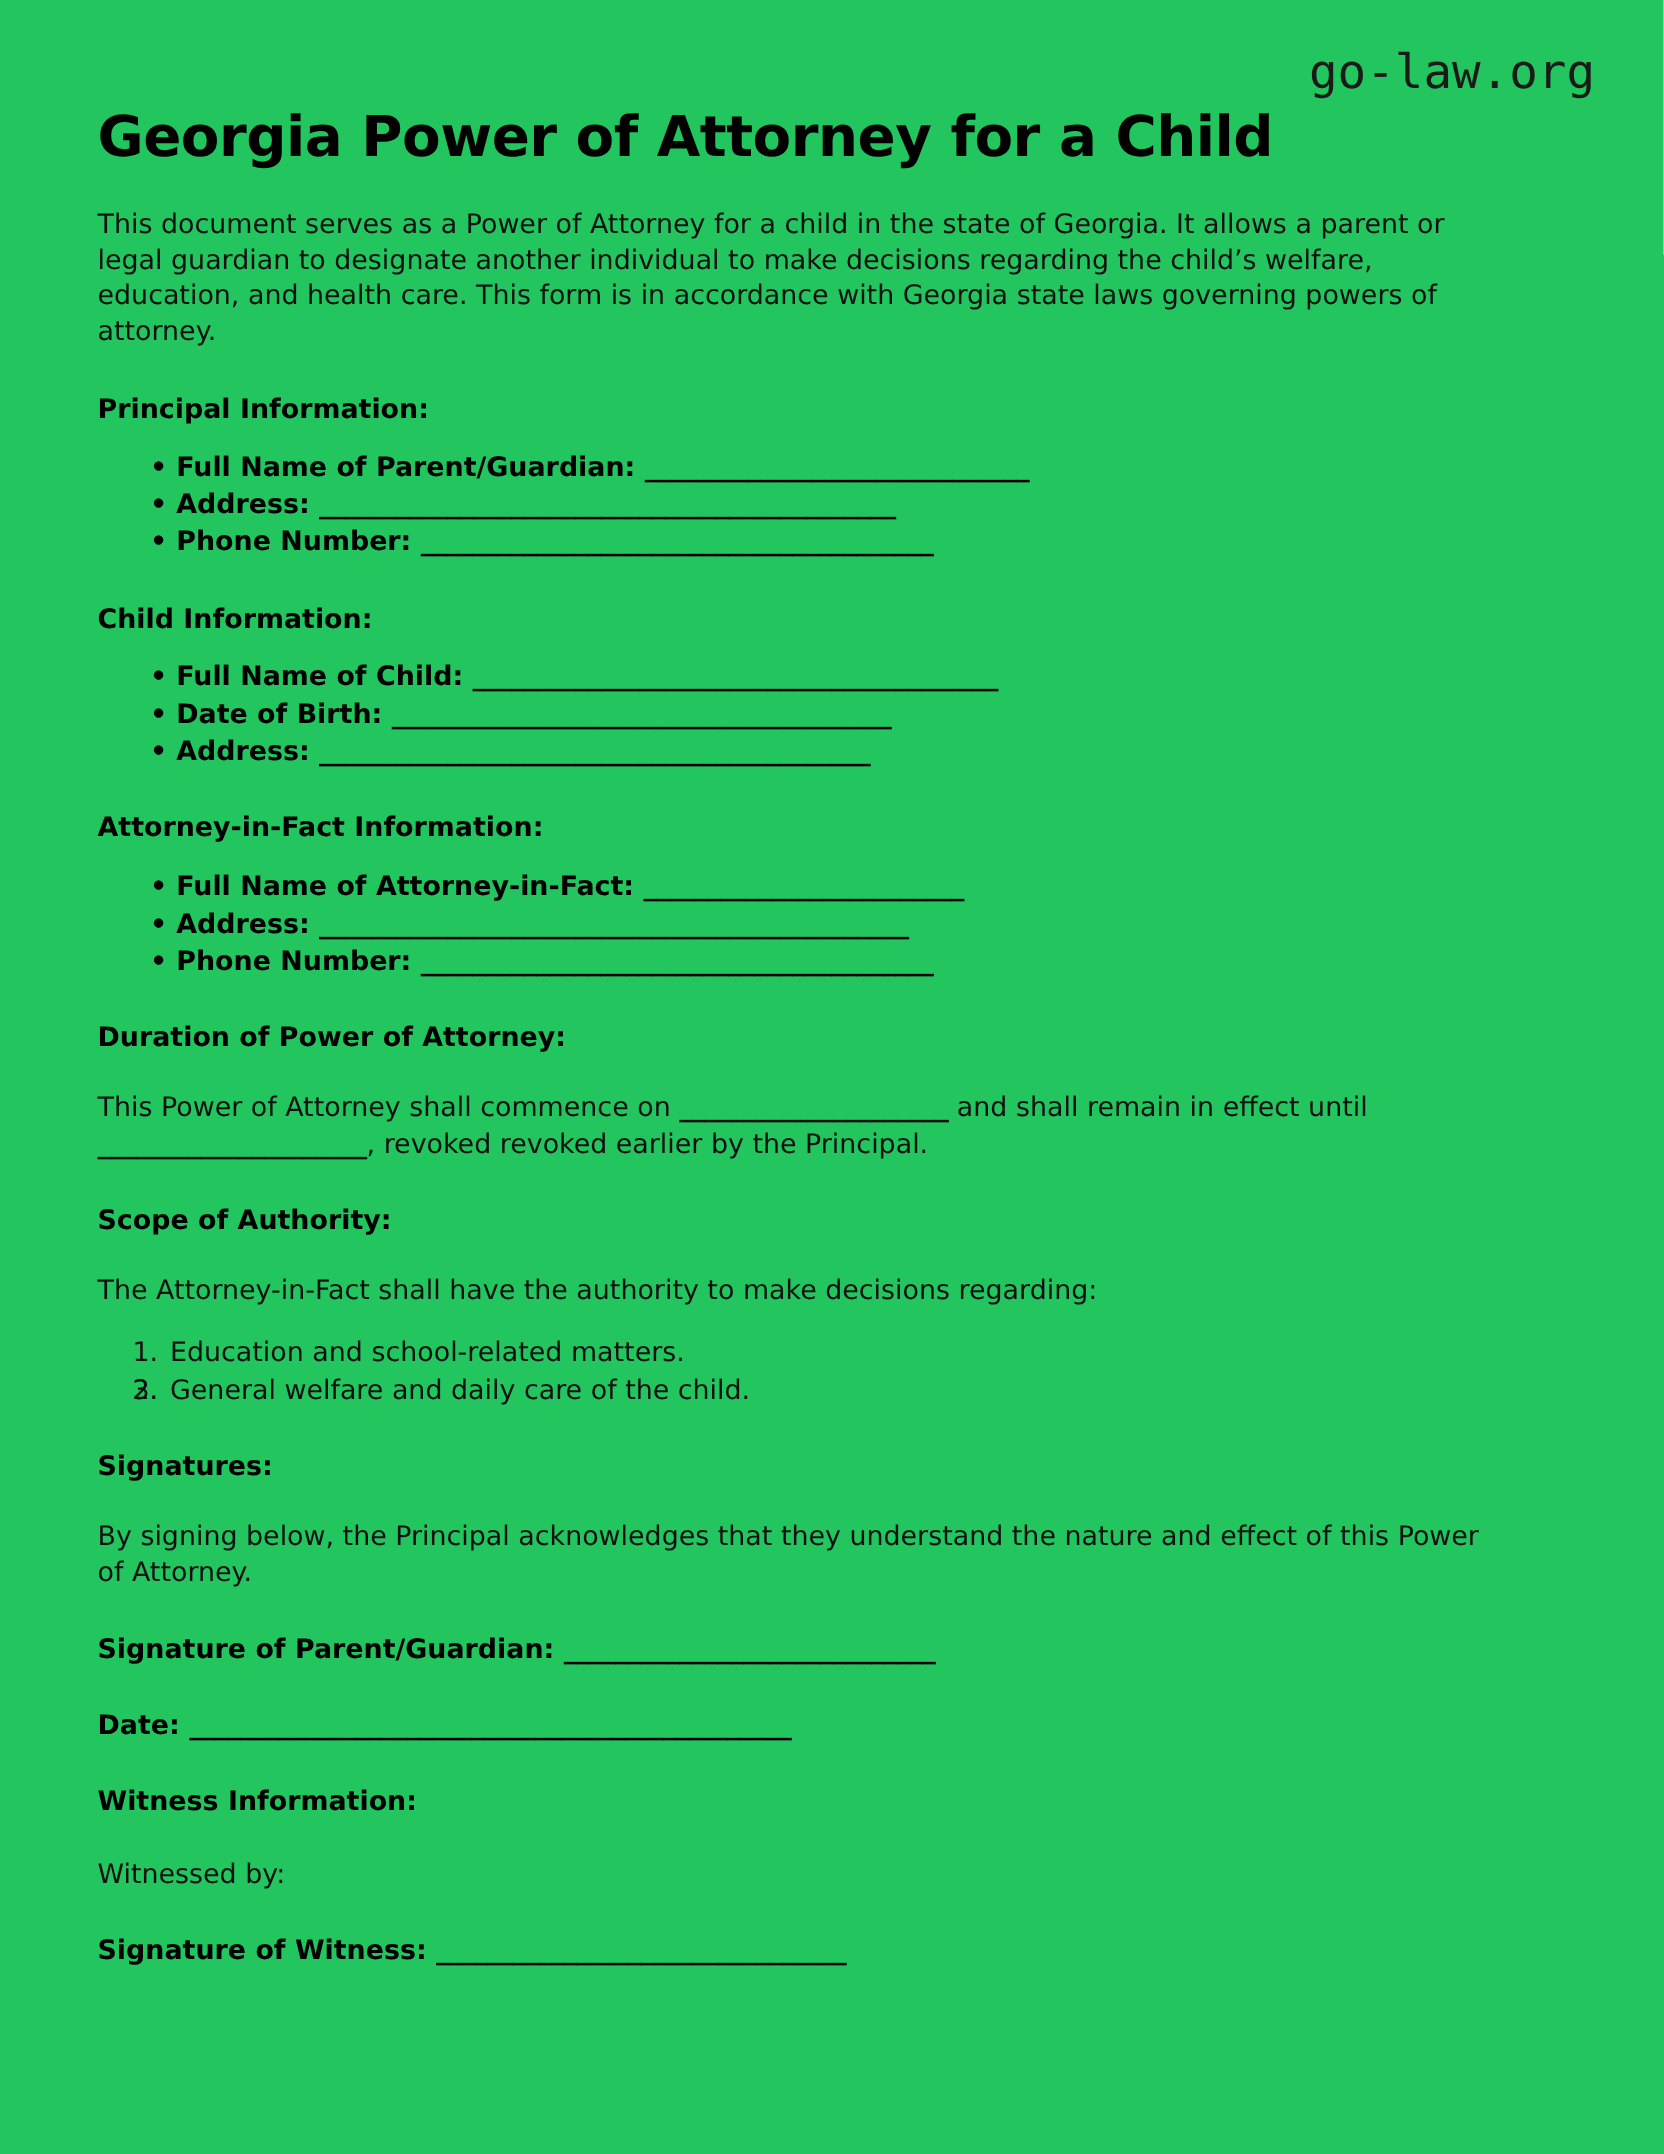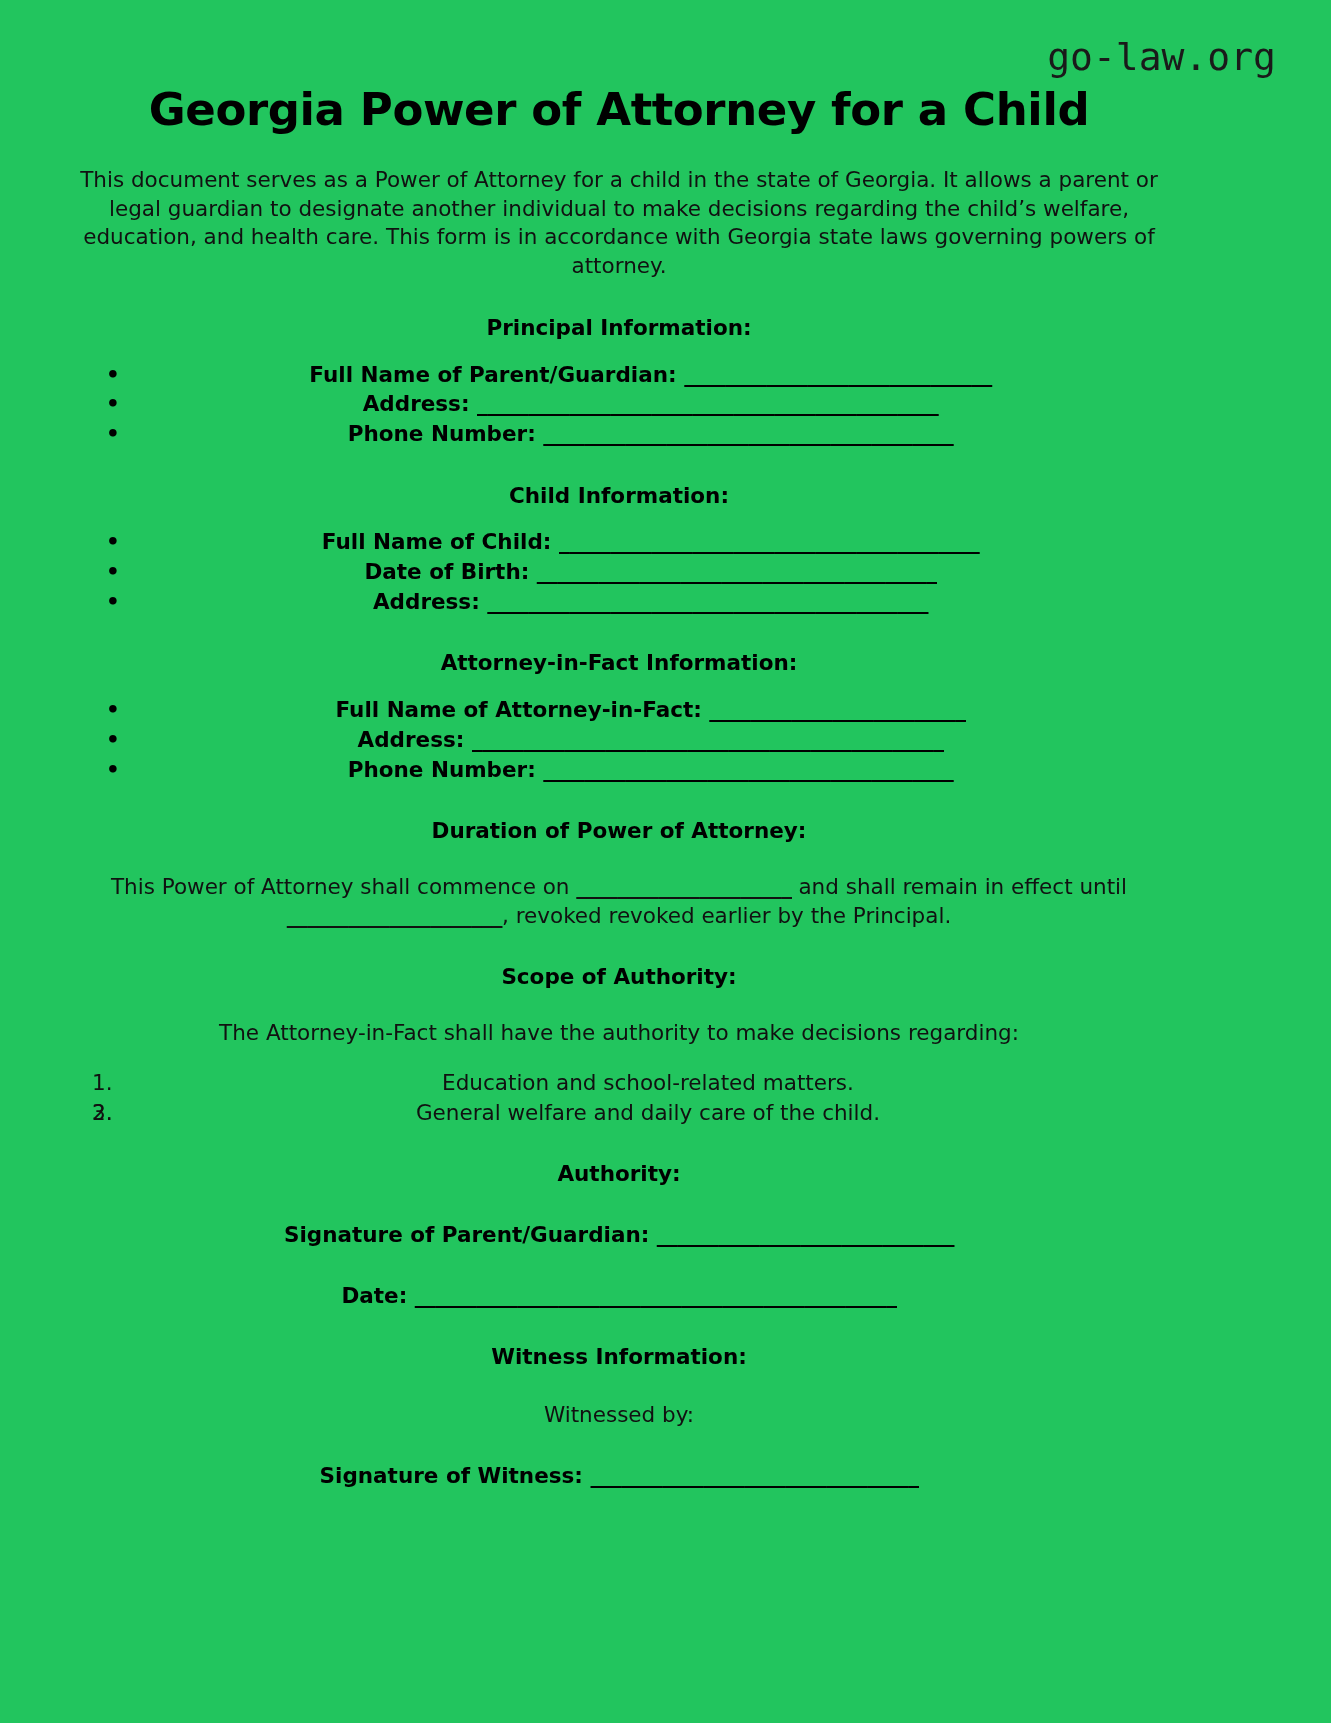--- a/index.html
+++ b/index.html
@@ -29,24 +29,23 @@
     right: 55px;
     font-family: "DejaVu Sans Mono", "Liberation Mono", monospace;
     font-size: 38px;
     letter-spacing: 0px;
     color: #1a1a1a;
     white-space: nowrap;
     line-height: 1;
   }
   .content {
     position: absolute;
-    left: 64px;
+    left: 78px;
     top: 82px;
     width: 1110px;
-    text-align: center;
   }
   h1.doc-title {
     font-size: 45px;
     font-weight: bold;
     margin: 0 0 0 0;
     padding: 0;
     line-height: 1.25;
     letter-spacing: -0.4px;
     color: #000000;
   }
@@ -183,21 +182,22 @@
     <p class="para"><span>This Power of Attorney shall commence on</span> <span class="blank">_____________________</span> <span>and shall remain in effect until</span> <span class="blank">_____________________</span><span>, revoked revoked earlier by the Principal.</span></p>
 
     <h2 class="sect">Scope of Authority:</h2>
     <p class="para">The Attorney-in-Fact shall have the authority to make decisions regarding:</p>
     <ol class="scope">
       <li><span class="num">1.</span><span>Education and school-related matters.</span></li>
       <li><span class="num">2.</span></li>
       <li><span class="num">3.</span><span>General welfare and daily care of the child.</span></li>
     </ol>
 
-    <h2 class="sect">Authority:</h2>
+    <h2 class="sect">Signatures:</h2>
+    <p class="para">By signing below, the Principal acknowledges that they understand the nature and effect of this Power of Attorney.</p>
 
     <div class="sigline"><span>Signature of Parent/Guardian:</span> <span class="blank">_____________________________</span></div>
 
     <div class="sigline"><span>Date:</span> <span class="blank">_______________________________________________</span></div>
 
     <h2 class="sect">Witness Information:</h2>
     <p class="witness-by">Witnessed by:</p>
 
     <div class="sigline"><span>Signature of Witness:</span> <span class="blank">________________________________</span></div>
 

